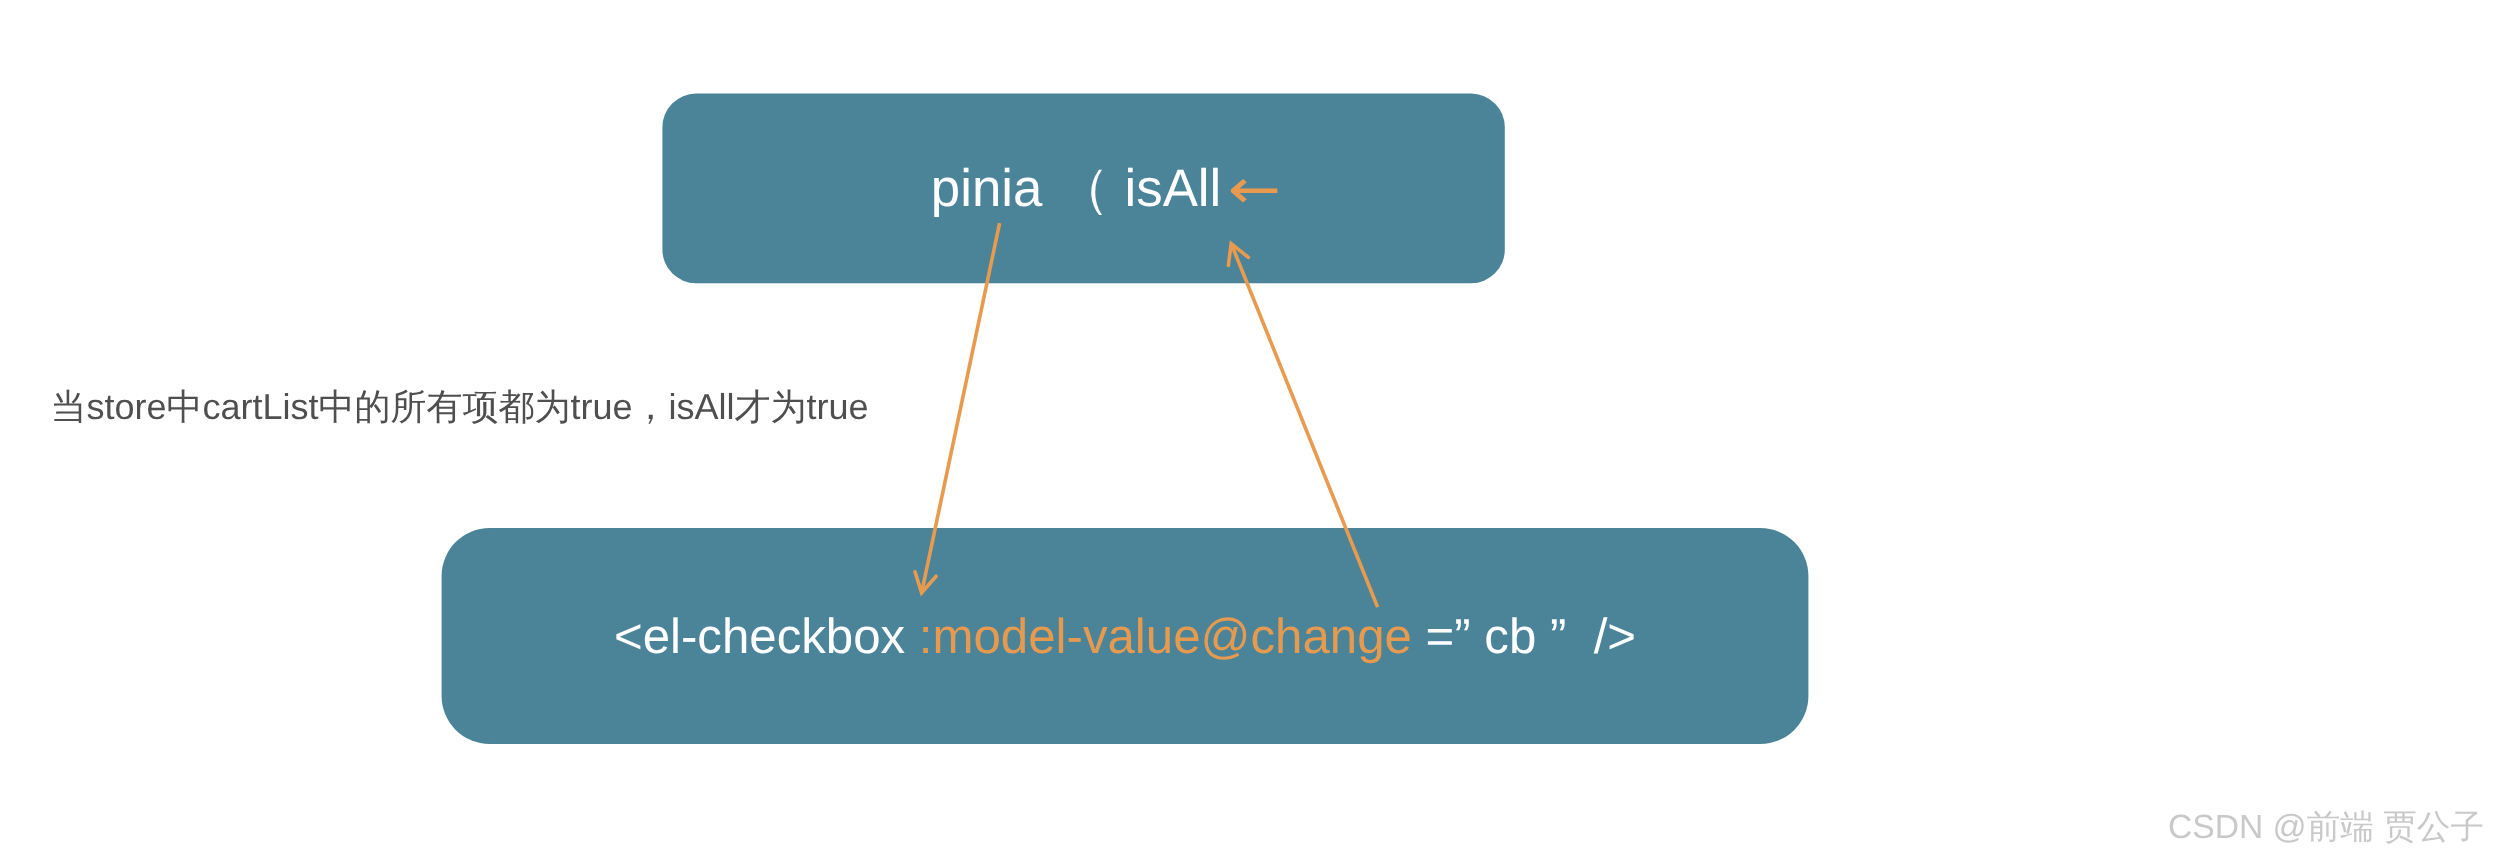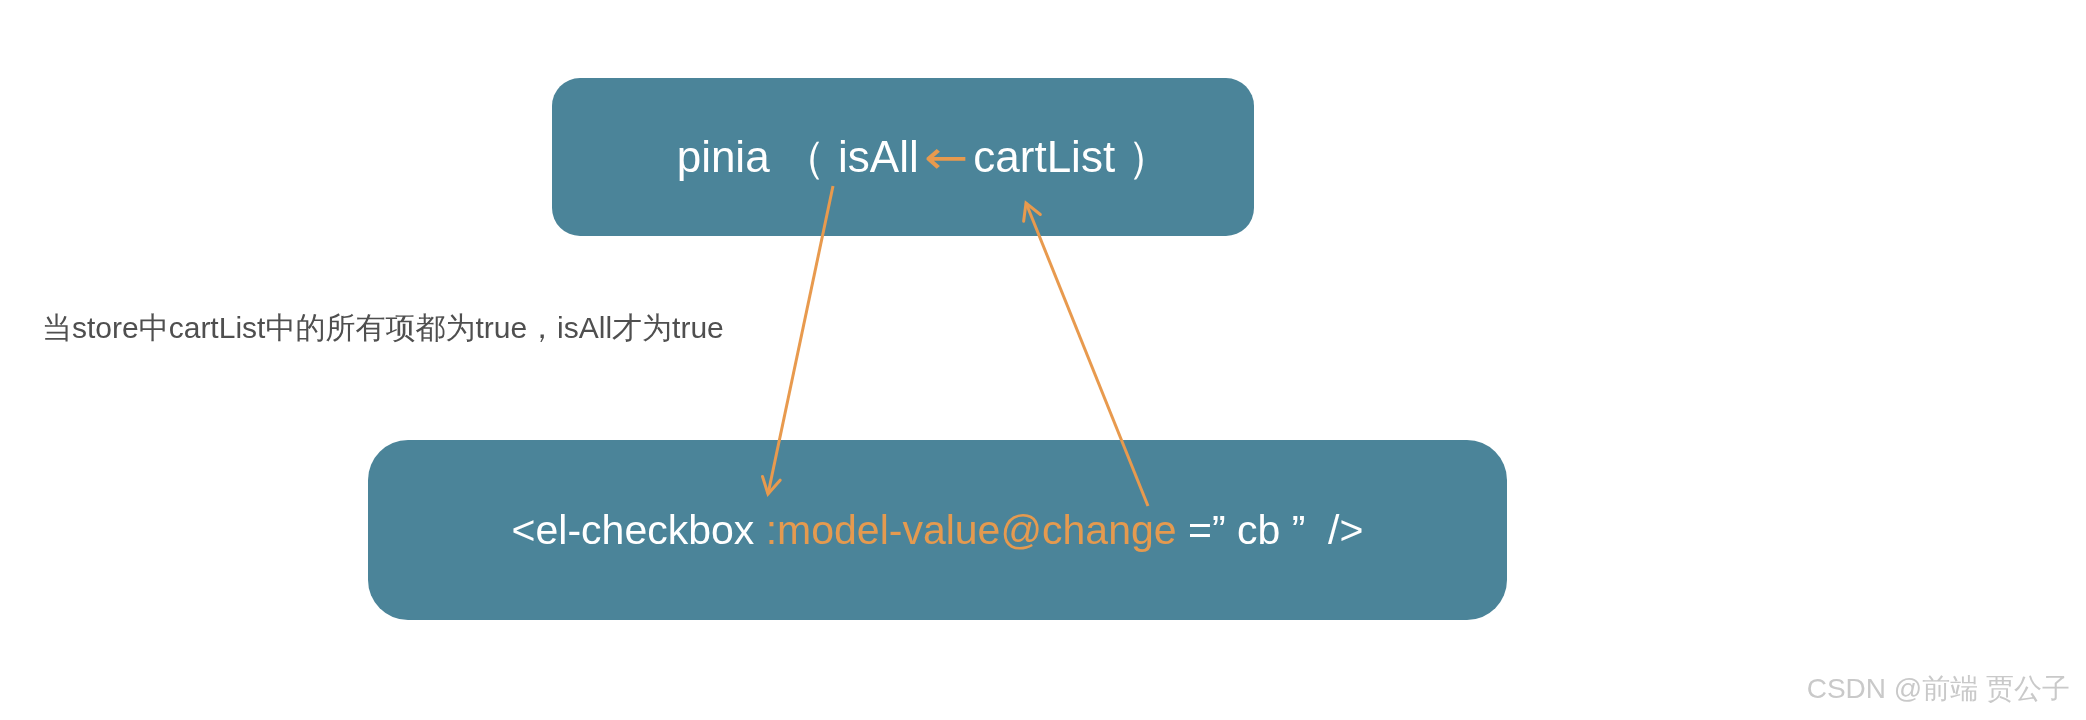--- a/index.html
+++ b/index.html
@@ -50,21 +50,21 @@
     transform: scaleX(1.15);
     font-family: "DejaVu Sans", sans-serif;
   }
   .note {
     position: absolute;
     font-size: 30px;
     line-height: 36px;
     color: #4f4f4f;
     white-space: nowrap;
   }
-  .note-left  { left: 42px;   top: 310px; }
+  .note-left  { left: 42px;   top: 322px; }
   .note-right { left: 1116px; top: 328px; }
   .watermark {
     position: absolute;
     right: 16px;
     bottom: 12px;
     font-size: 28px;
     color: #c9c9c9;
     white-space: nowrap;
   }
   .arrow-layer {
@@ -77,21 +77,20 @@
   }
 </style>
 </head>
 <body>
 
 <div class="stage">
 
   <div class="box box-top">
     <span>pinia （ isAll</span>
       <span class="inline-arrow">←</span>
-      <span>cartList ）</span>
   </div>
 
   <div class="note note-left">
     <span>当store中cartList中的所有项都为true，isAll才为true</span>
   </div>
 
 
   <div class="box box-bottom">
     <span>&lt;el-checkbox </span>
       <span class="orange-text">:model-value</span>

